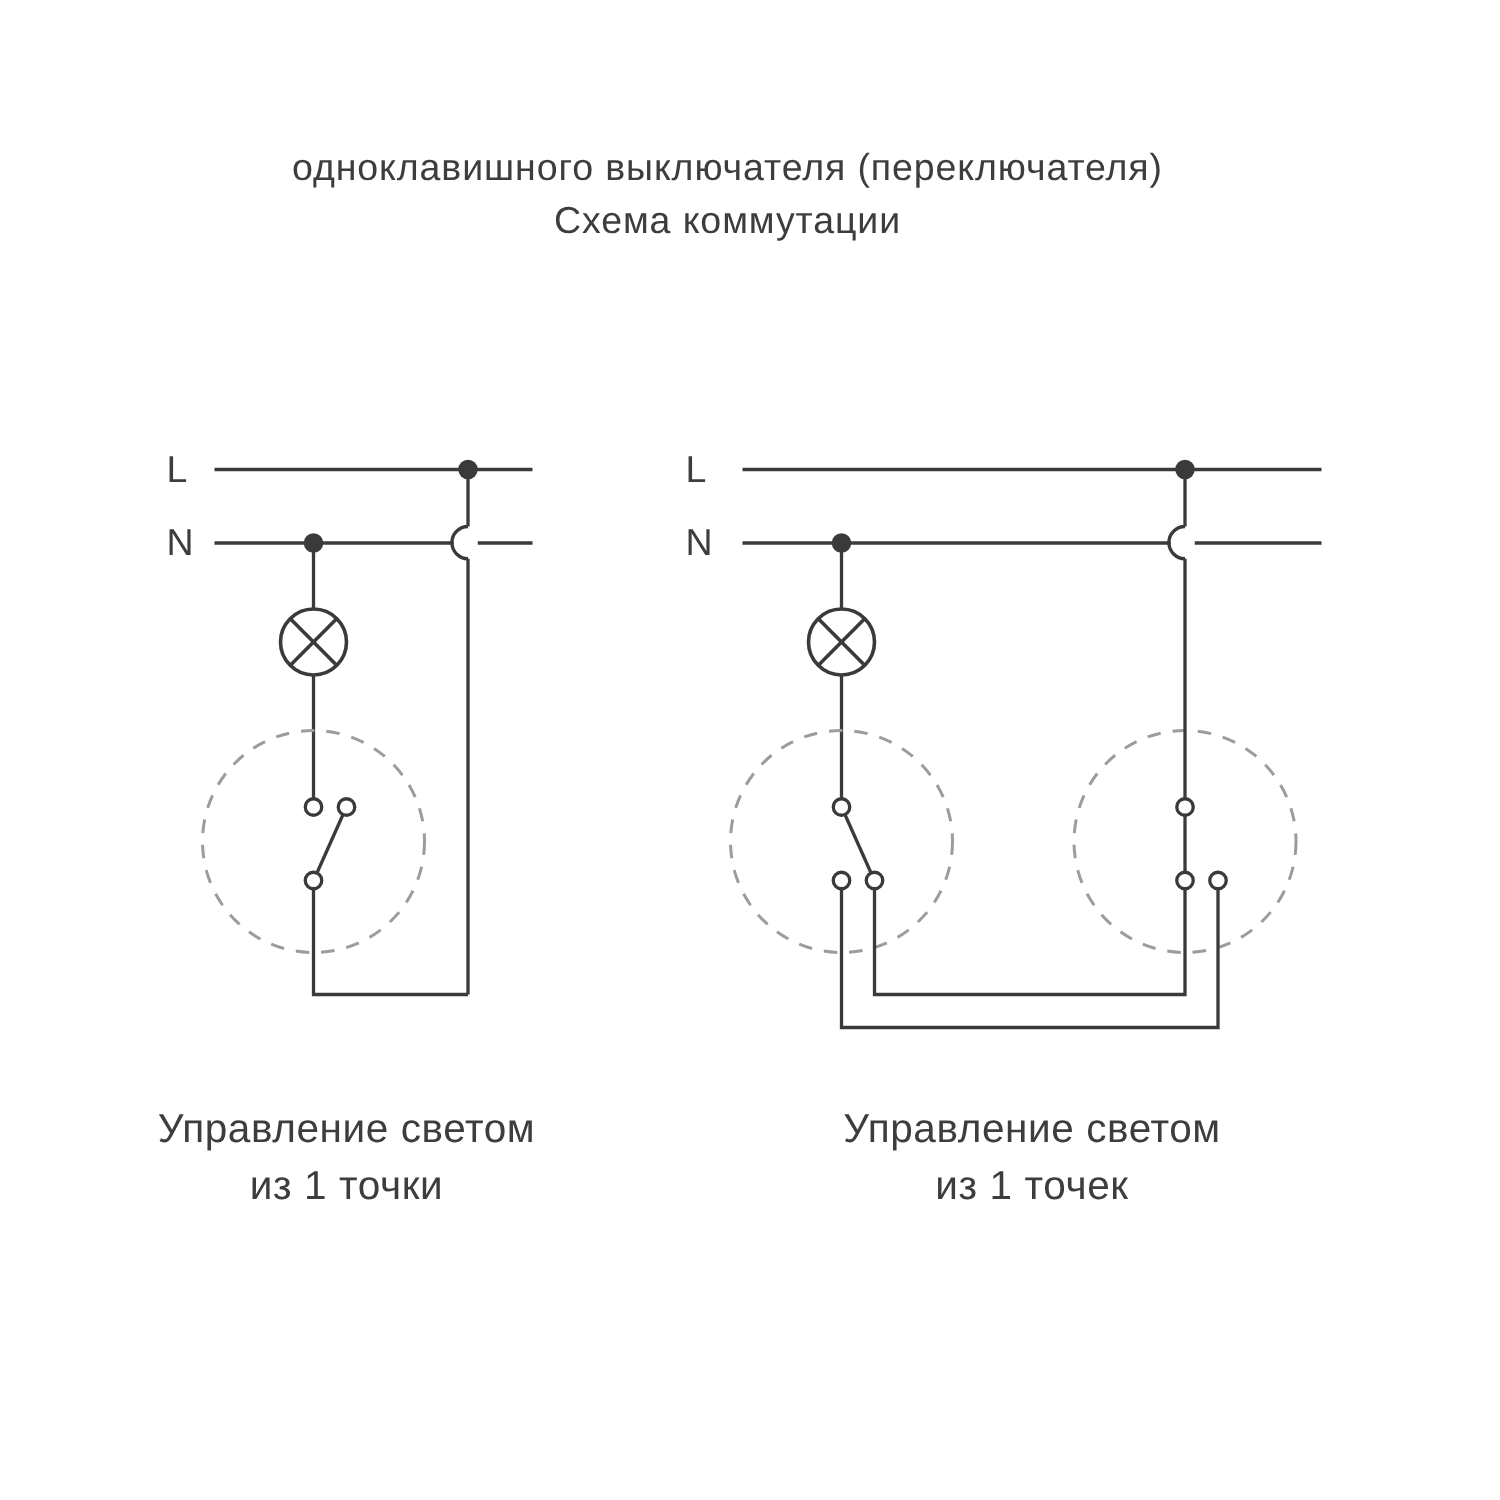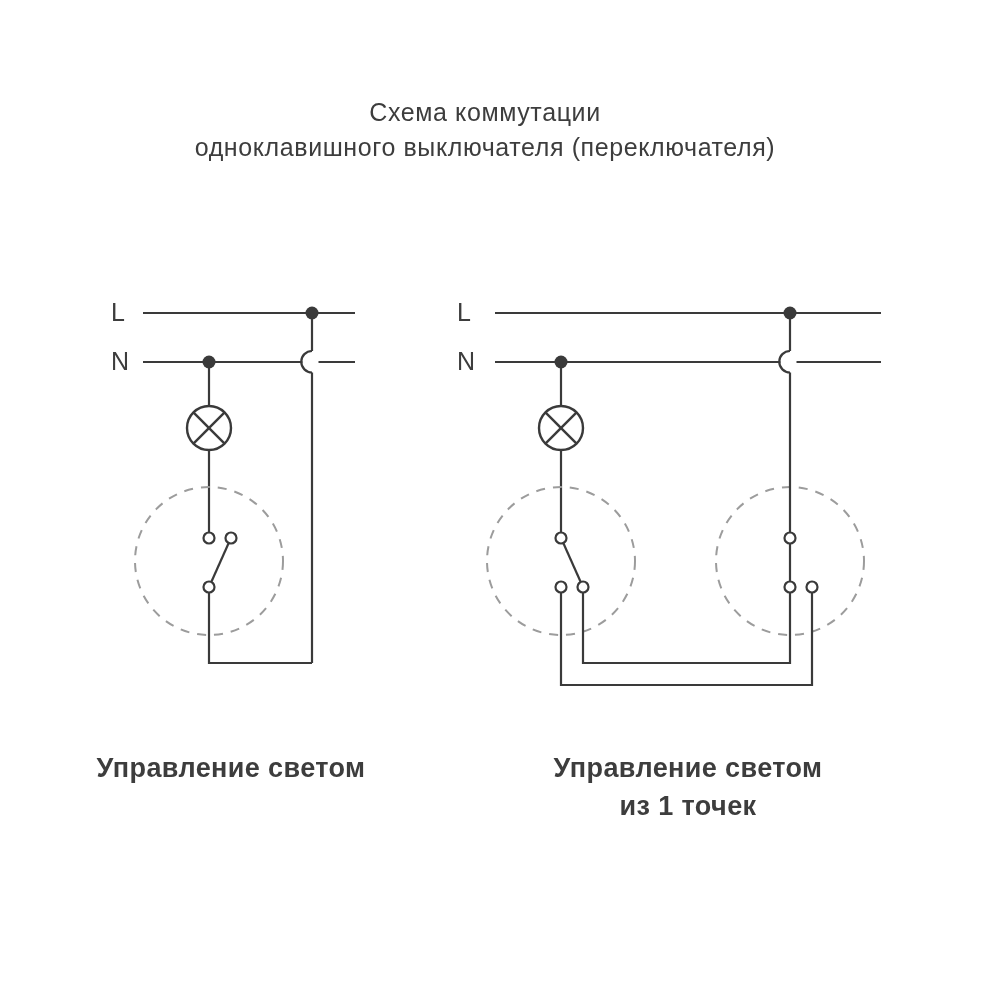--- a/index.html
+++ b/index.html
@@ -30,45 +30,44 @@
   .diagram-canvas{
     position:absolute;
     top:0;left:0;
   }
   .caption{
     position:absolute;
     width:400px;
     text-align:center;
     font-size:27px;
     line-height:38px;
-    font-weight:700;
+    font-weight:400;
     letter-spacing:0.4px;
     color:var(--text);
-    margin-top:16px;
   }
   .caption-left{top:733px;left:31px;}
   .caption-right{top:733px;left:488px;}
   svg text{
     font-family:"Liberation Sans", sans-serif;
     font-size:25px;
     font-weight:300;
     fill:var(--text);
   }
   .wire{stroke:var(--wire);stroke-width:2.2;fill:none;stroke-linejoin:miter;}
   .wire-thick{stroke:var(--wire);stroke-width:2.4;fill:none;}
   .dot{fill:var(--wire);stroke:none;}
   .terminal{fill:#ffffff;stroke:var(--wire);stroke-width:2.2;}
   .boundary{fill:none;stroke:var(--dashed-circle);stroke-width:2;stroke-dasharray:9 8;}
 </style>
 </head>
 <body>
 
 <div class="page-title">
+  <div>одноклавишного выключателя (переключателя)</div>
   <div>Схема коммутации</div>
-  <div>одноклавишного выключателя (переключателя)</div>
 </div>
 
 <svg class="diagram-canvas" width="1000" height="1000" viewBox="0 0 1000 1000">
 
   <g>
     <text x="118" y="321" text-anchor="middle">L</text>
     <text x="120" y="370" text-anchor="middle">N</text>
 
     <line class="wire" x1="143" y1="313" x2="355" y2="313"></line>
 
@@ -148,18 +147,19 @@
     <path class="wire" d="M 790 351 A 10.5 10.5 0 0 0 790 372.5"></path>
     <line class="wire" x1="790" y1="372.5" x2="790" y2="532.5"></line>
 
     <path class="wire" d="M 583 592.5 L 583 663 L 790 663 L 790 592.5"></path>
     <path class="wire" d="M 561 592.5 L 561 685 L 812 685 L 812 592.5"></path>
   </g>
 </svg>
 
 <div class="caption caption-left">
   <div>Управление светом</div>
+  <div>из 1 точки</div>
 </div>
 
 <div class="caption caption-right">
   <div>Управление светом</div>
   <div>из 1 точек</div>
 </div>
 
 </body></html>

